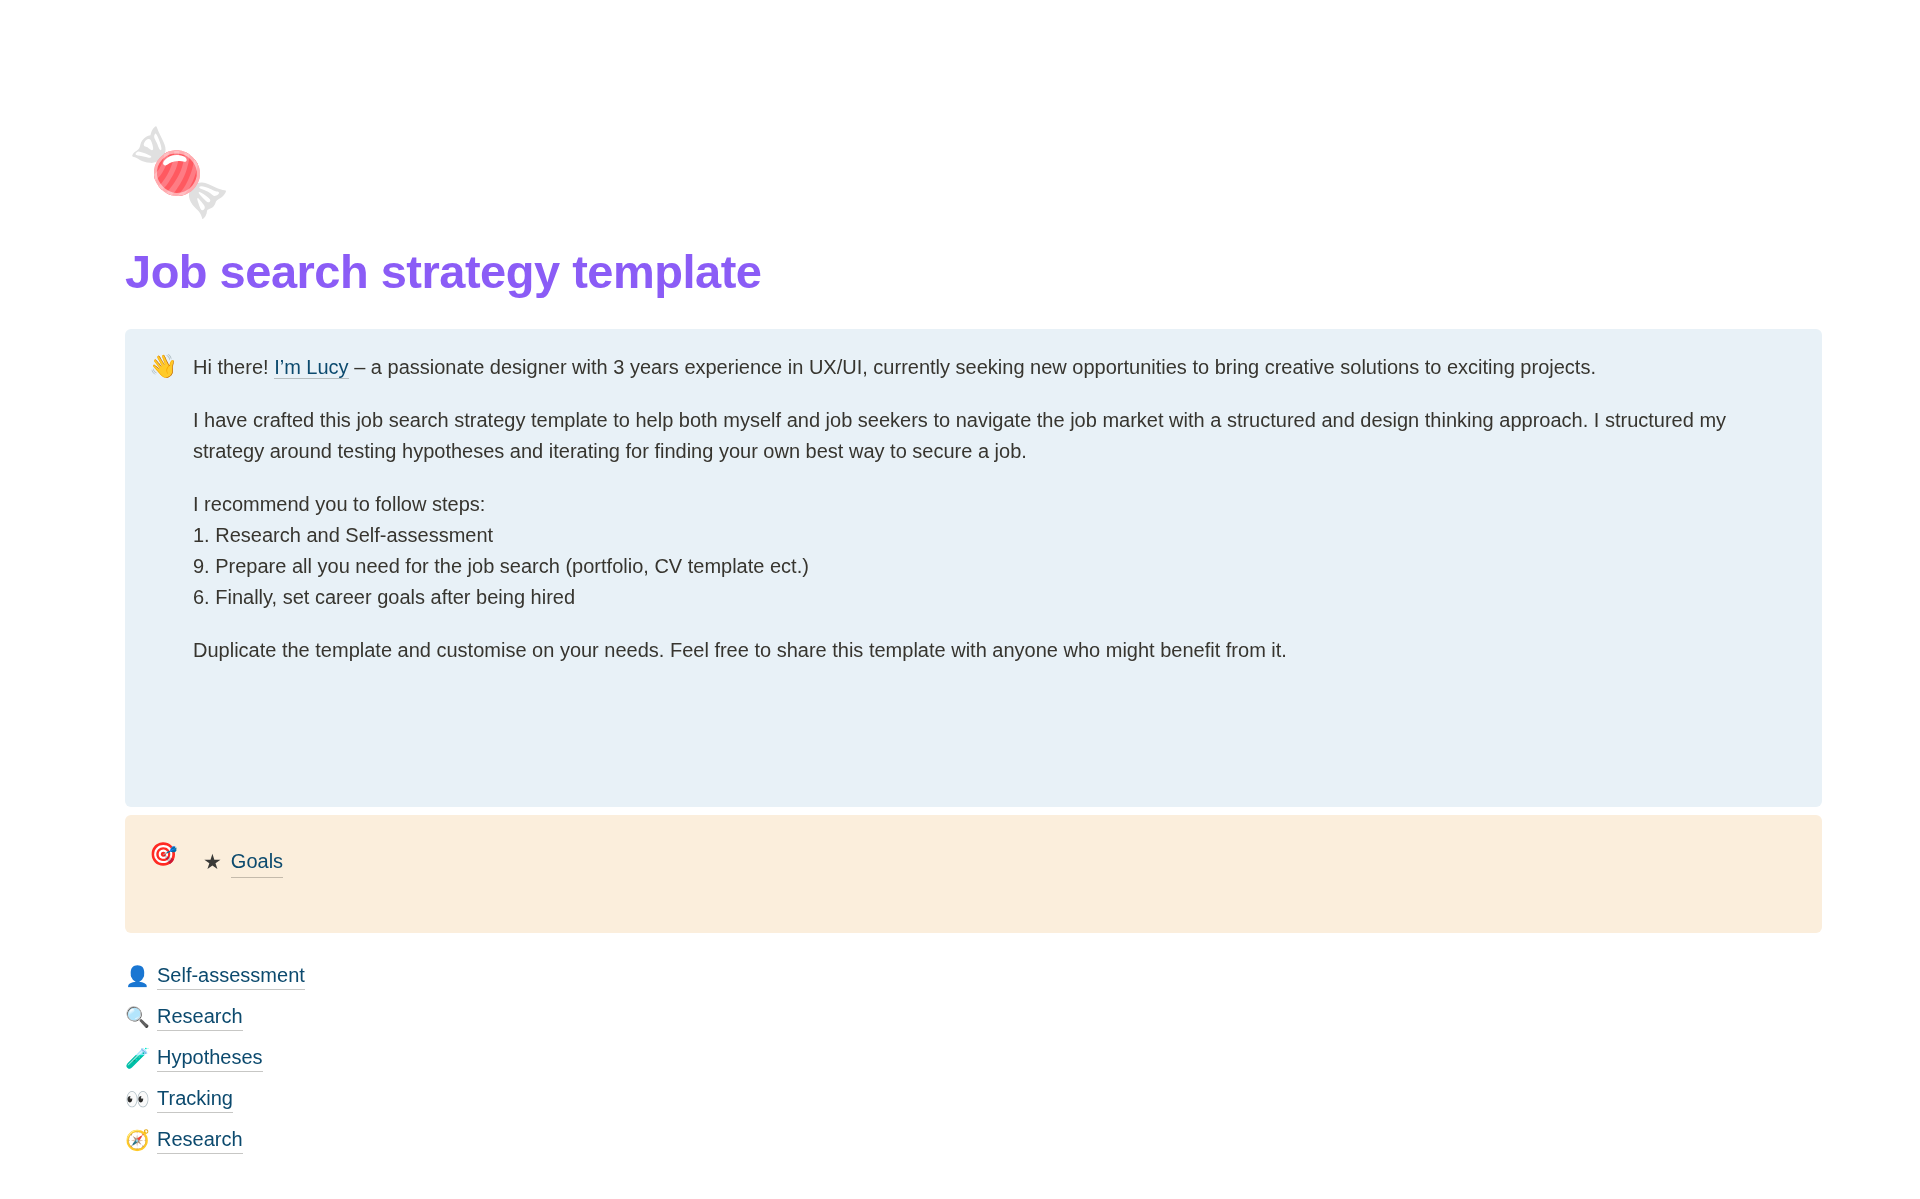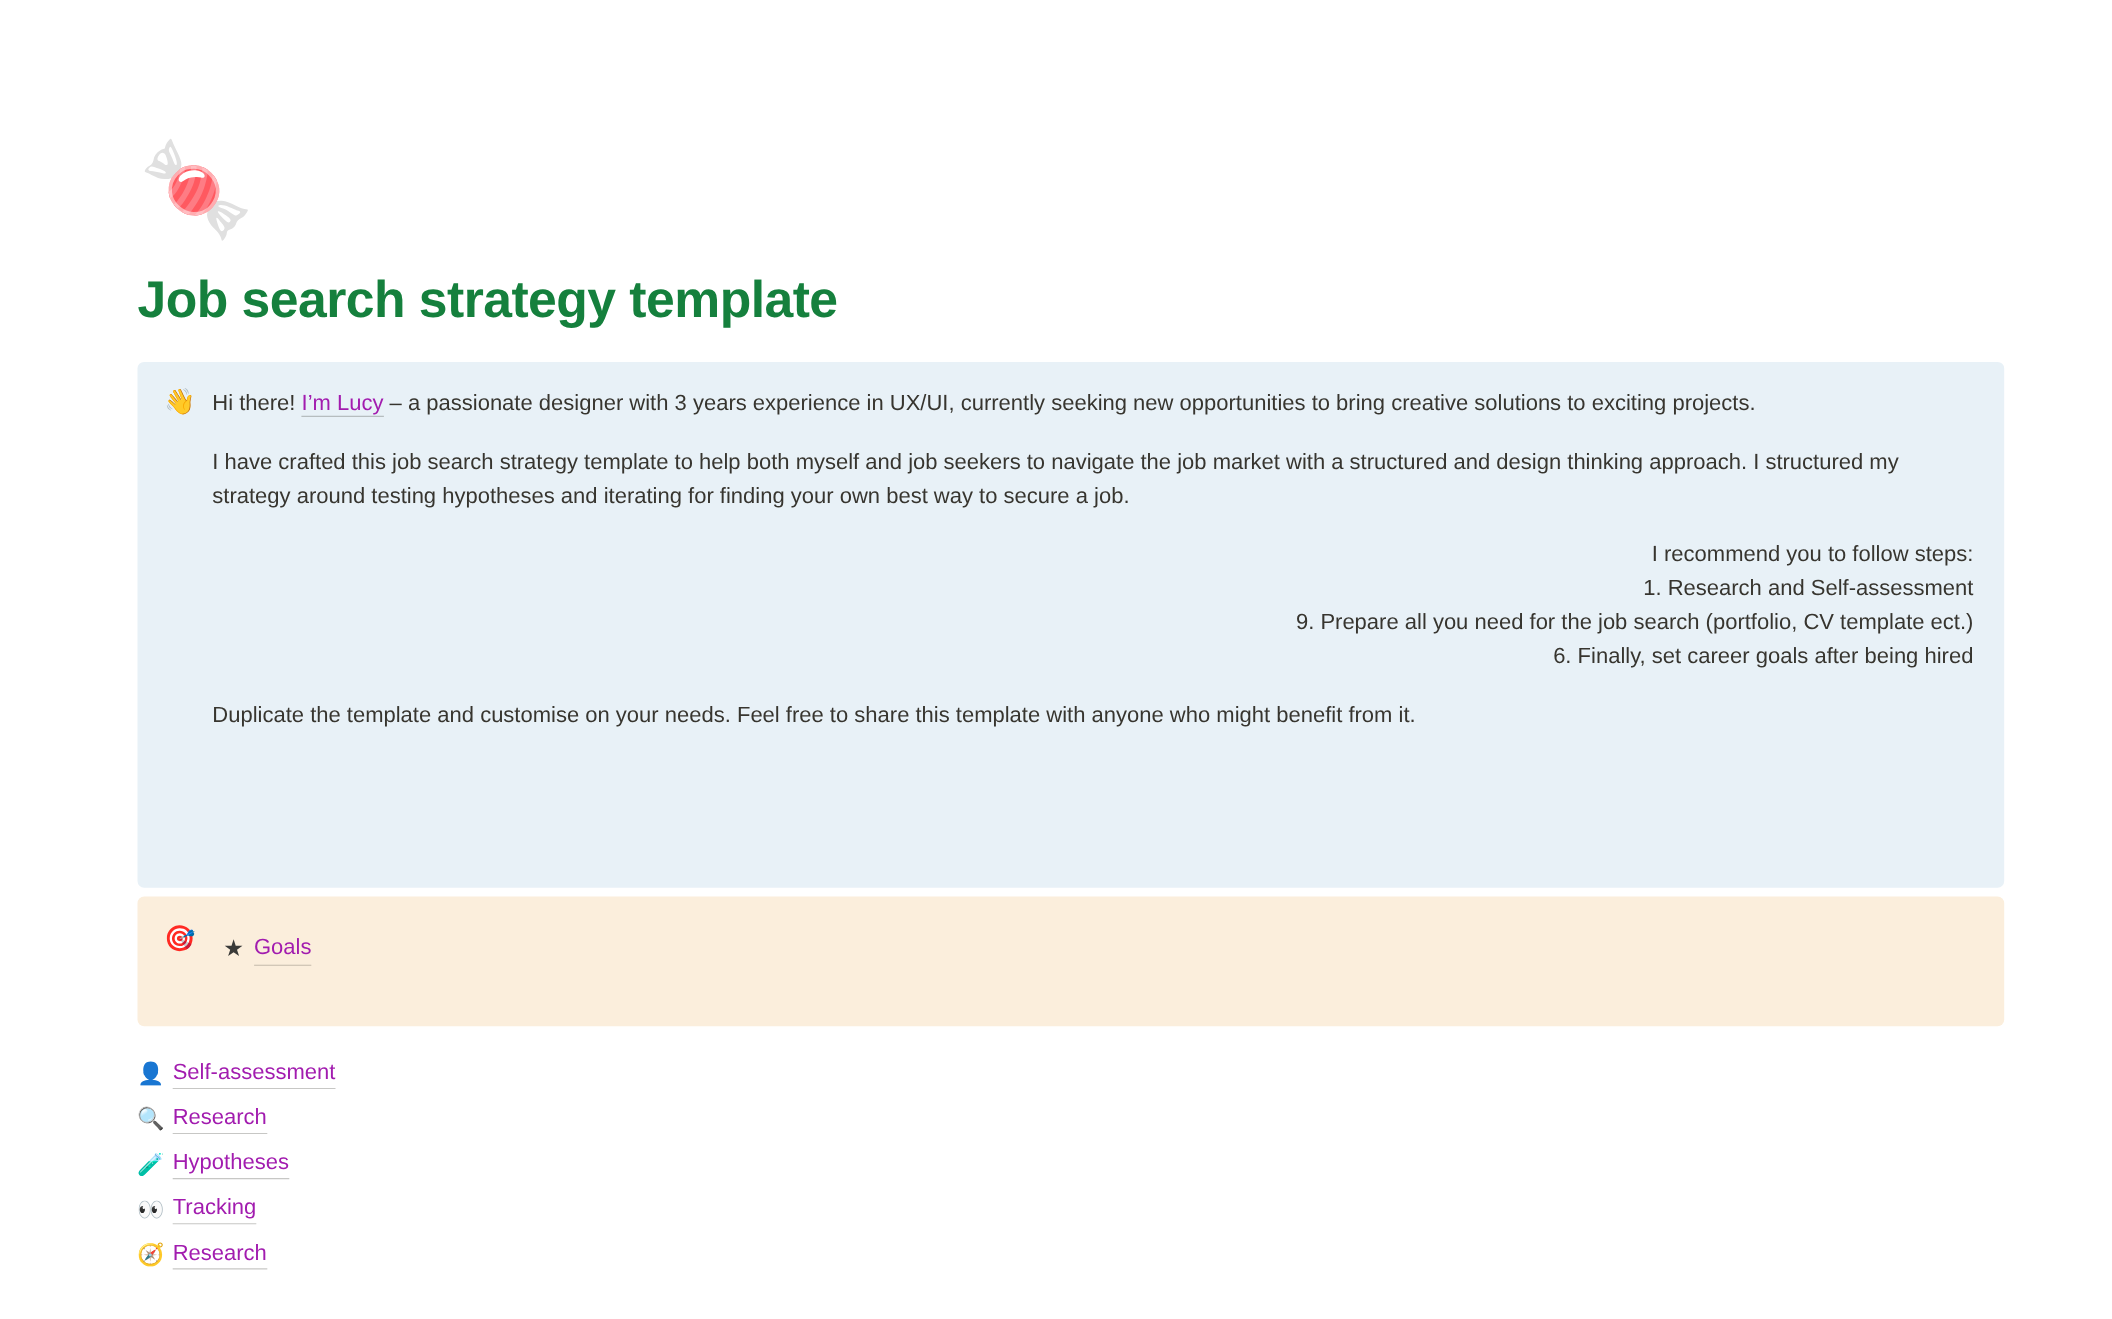--- a/index.html
+++ b/index.html
@@ -40,21 +40,21 @@
     margin-top: 130px;
     margin-left: 2px;
     user-select: none;
   }
 
   
   .page-title {
     font-size: 47px;
     font-weight: 700;
     letter-spacing: -0.5px;
-    color: #15803d;
+    color: #8b5cf6;
     margin-top: 14px;
     margin-bottom: 0;
     line-height: 1.18;
   }
 
   
   .callout {
     border-radius: 6px;
     padding: 22px 28px 22px 24px;
     display: flex;
@@ -86,25 +86,25 @@
     line-height: 31px;
     color: #37352f;
     padding-top: 1px;
   }
   .callout-body p {
     margin: 0;
   }
   .callout-body p.spacer-before {
     margin-top: 22px;
   }
-  .steps-line { margin: 0; text-align: right; }
+  .steps-line { margin: 0; }
 
   a.inline-link,
   a.page-link-text {
-    color: #a21caf;
+    color: #0c4a6e;
     text-decoration: none;
     border-bottom: 1px solid rgba(55, 53, 47, 0.28);
     cursor: pointer;
   }
 
   
   .goal-subrow {
     display: flex;
     align-items: center;
     gap: 9px;

